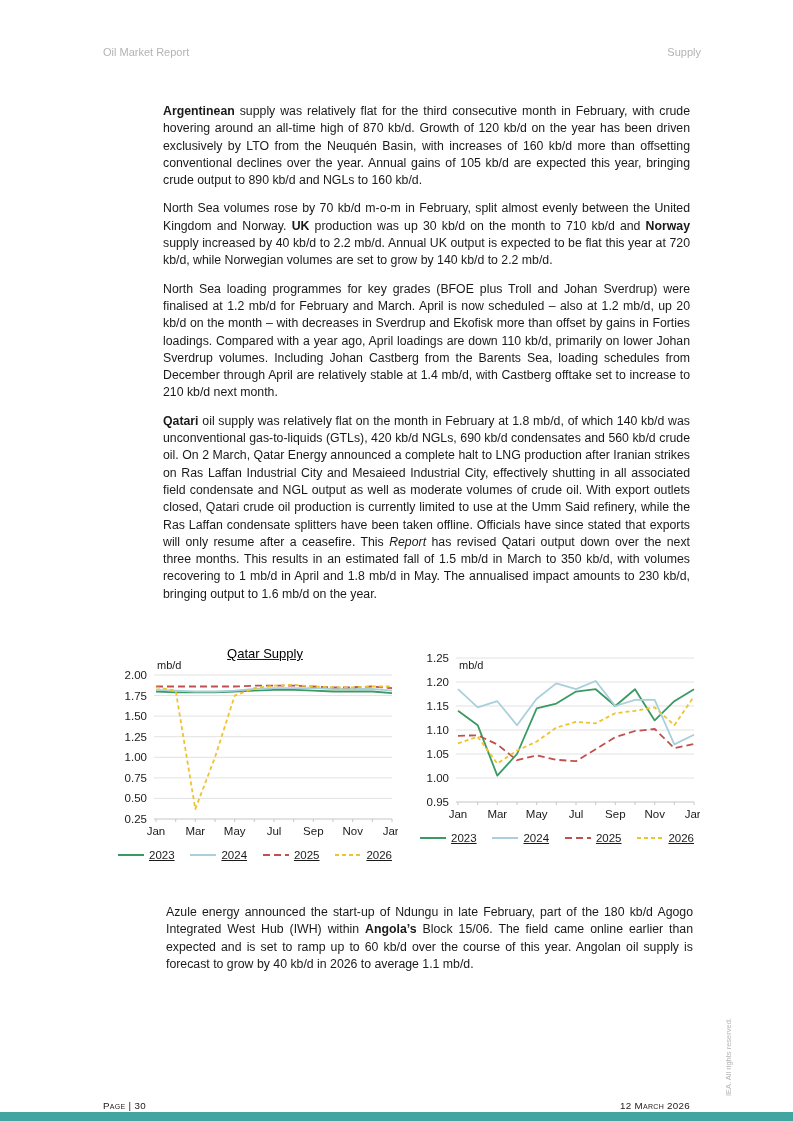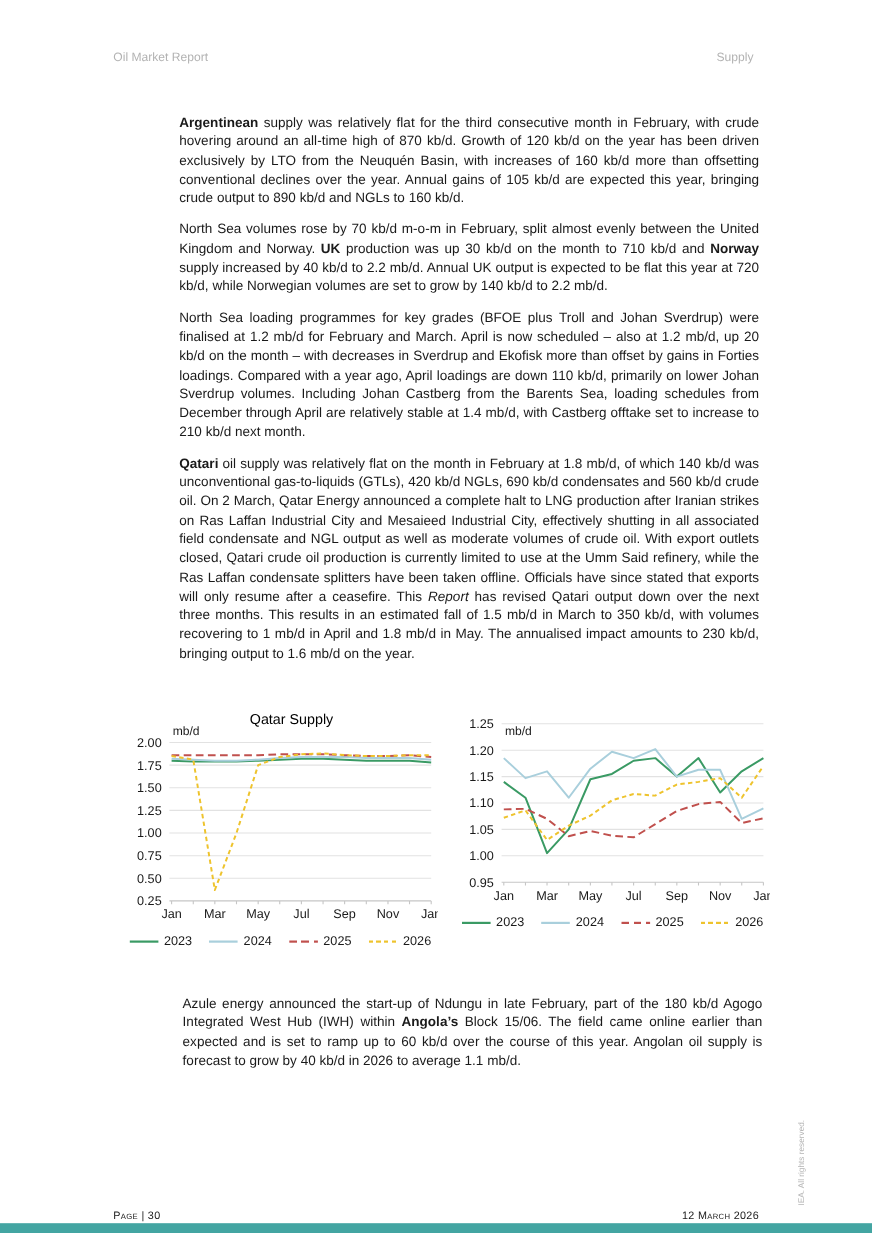--- a/index.html
+++ b/index.html
@@ -7,34 +7,34 @@
   .page {
     position:relative;
     width:793px; height:1121px;
     background:#ffffff;
     font-family:"Liberation Sans", sans-serif;
     color:#1a1a1a;
     overflow:hidden;
     margin:0 auto;
   }
   .header-row {
-    position:absolute; top:46px; left:103px; right:108px;
+    position:absolute; top:46px; left:103px; right:92px;
     display:flex; justify-content:space-between;
     font-size:11px; color:#b3b3b3;
   }
   .body-text {
     position:absolute; top:103px; left:163px; width:527px;
     font-size:12.3px; line-height:17.3px; text-align:justify;
   }
   .body-text p { margin-bottom:11px; }
   .body-text b { font-weight:bold; }
   .body-text i { }
   .charts-row {
     position:absolute; top:646px; left:102px; width:600px;
-    display:flex; gap:6px;
+    display:flex; gap:6px;text-decoration:underline;
   }
   .chart { position:relative; width:296px; }
   .chart-title {
     text-align:center; font-size:13px; color:#000;
     padding-left:30px; margin-bottom:2px;
   }
   .chart-unit {
     position:absolute; left:12px; top:13px;
     font-size:11px; color:#1a1a1a;margin-left:43px;
   }

